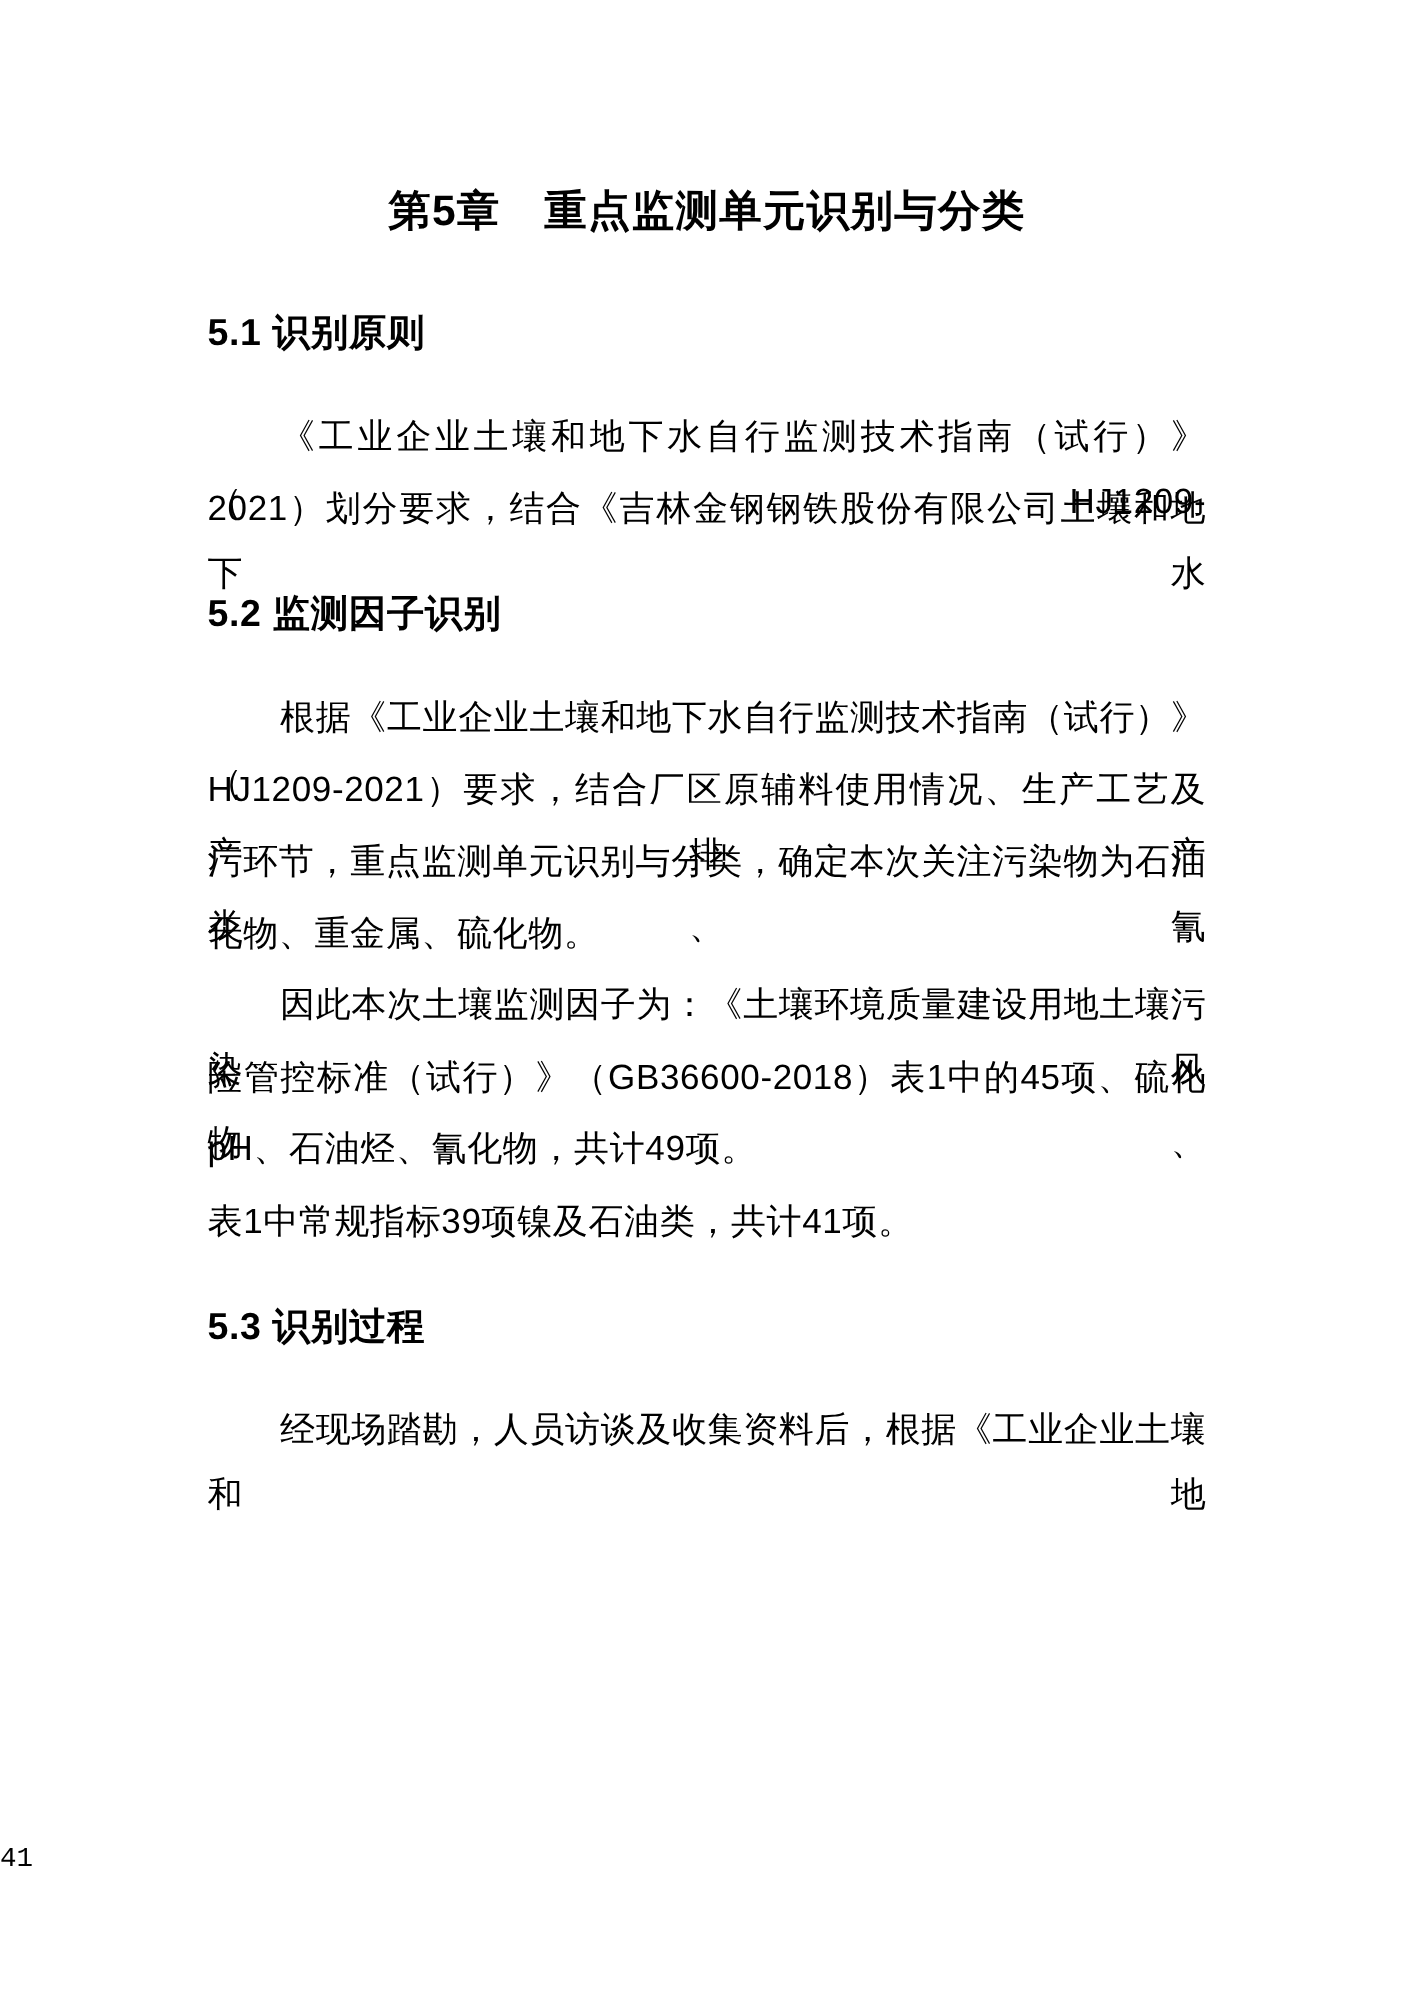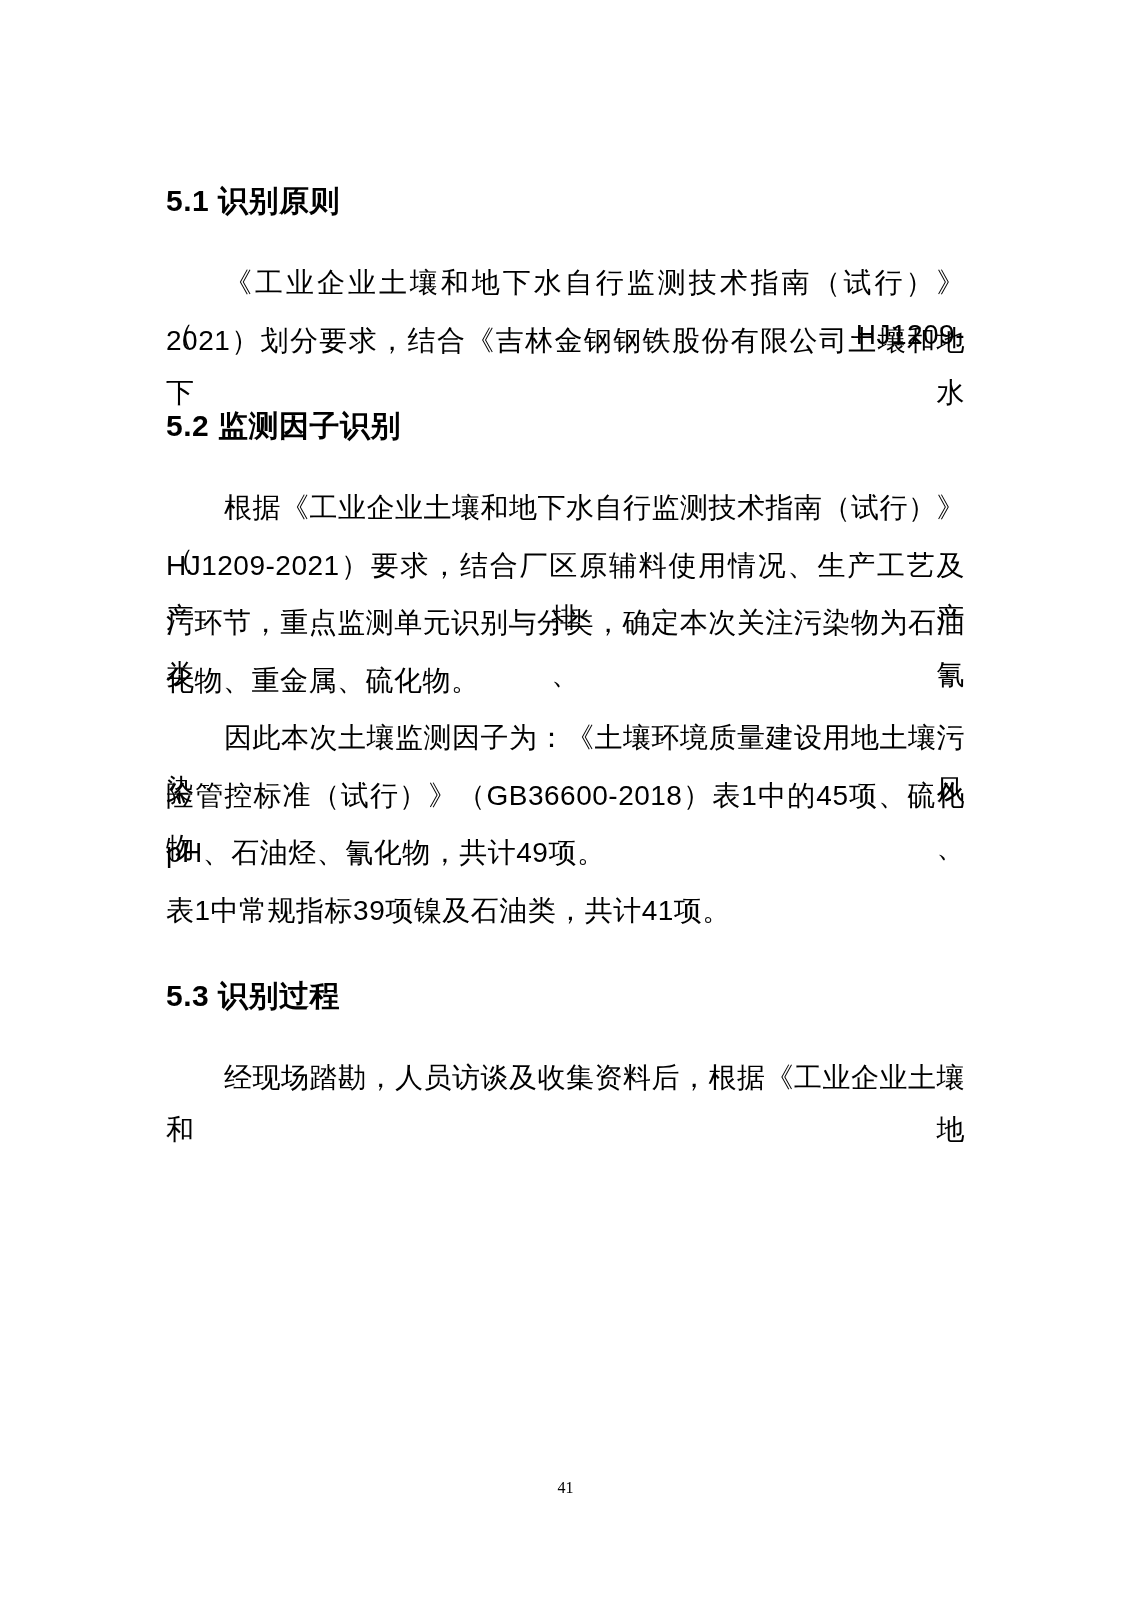--- a/index.html
+++ b/index.html
@@ -40,30 +40,31 @@
   }
   .line.just {
     text-align:justify;
     text-align-last:justify;
     text-justify:inter-character;
   }
   .line.indent { text-indent:58px; }
   .page-number {
     position:absolute;
     top:1474px; left:0; right:0;
-    text-align:center;
-    font-family:Liberation Serif, serif;
-    font-size:16px;
+    text-align:left;
+    font-family:Liberation Mono, monospace;
+    font-size:22px;
     line-height:28px;
   }
 </style>
 </head>
 <body>
 
 <div class="page">
+  <h1 class="doc-title">第5章　重点监测单元识别与分类</h1>
 
   <div id="sections">
       <h2 class="sec-heading">5.1 识别原则</h2>
       <div class="para">
         <div class="line just indent">《工业企业土壤和地下水自行监测技术指南（试行）》（HJ1209-</div>
         <div class="line just">2021）划分要求，结合《吉林金钢钢铁股份有限公司土壤和地下水</div>
       </div>
       <h2 class="sec-heading">5.2 监测因子识别</h2>
       <div class="para">
         <div class="line just indent">根据《工业企业土壤和地下水自行监测技术指南（试行）》（</div>

